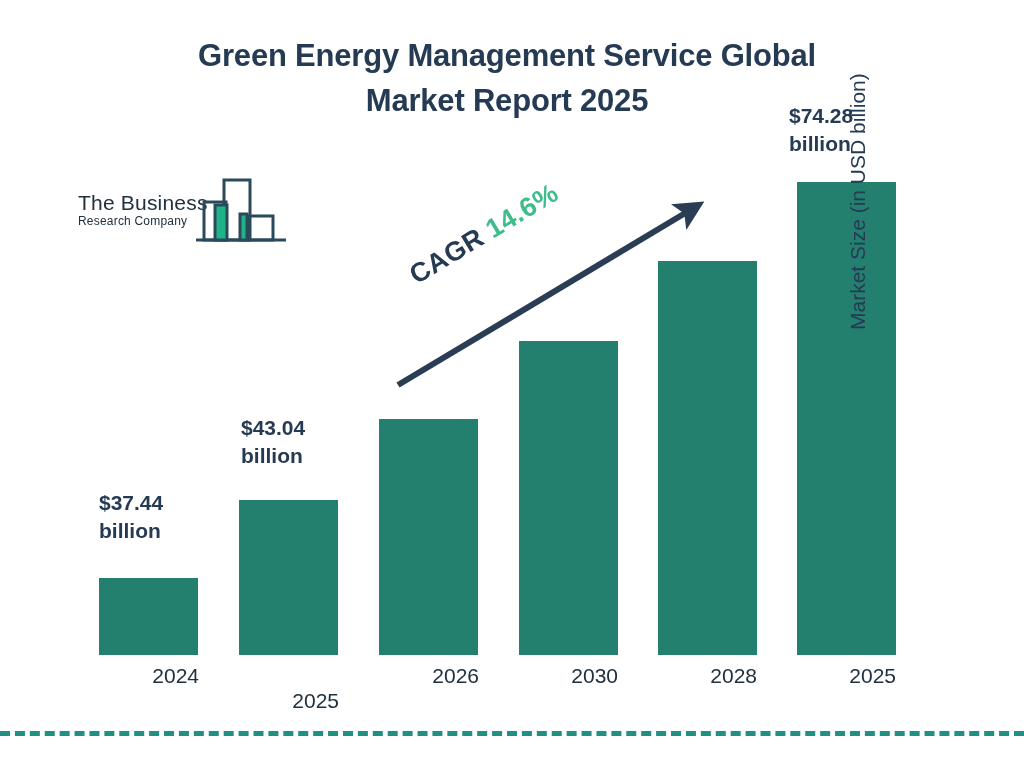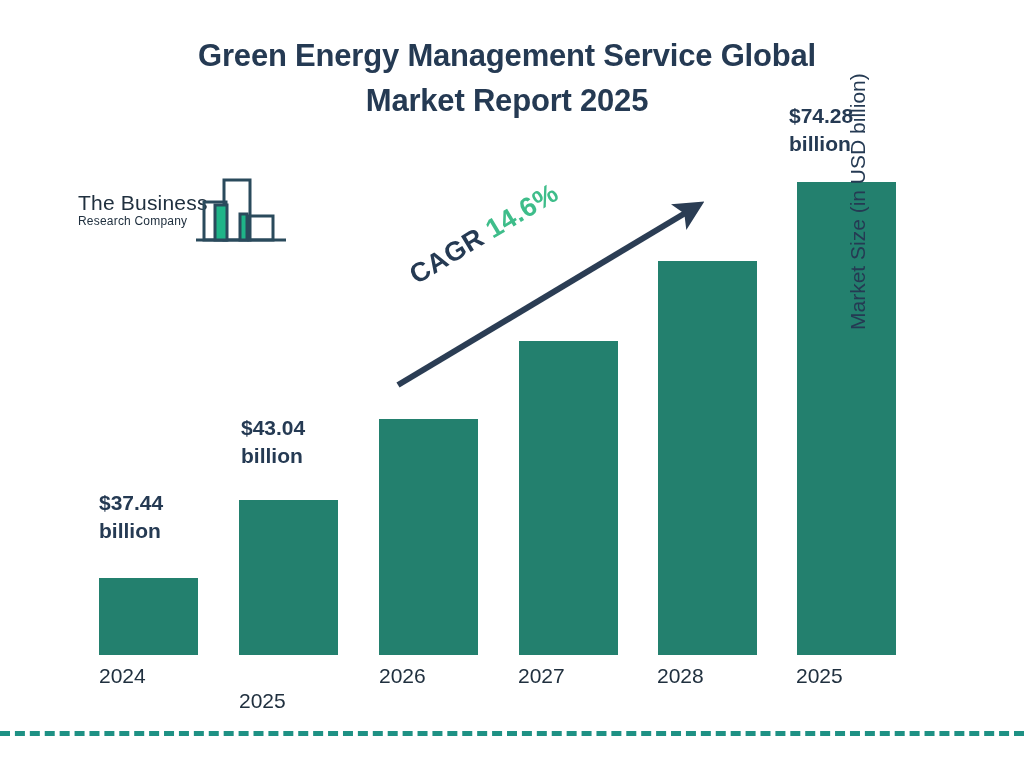--- a/index.html
+++ b/index.html
@@ -75,21 +75,21 @@
     font-size: 21px;
     font-weight: 700;
     line-height: 28px;
     color: #253a53;
     white-space: nowrap;
   }
   .tick-label {
     position: absolute;
     font-size: 21px;
     color: #20303f;
-    text-align: left;
+    text-align: right;
     width: 100px;
   }
 
   
   .cagr-arrow {
     position: absolute;
     left: 380px;
     top: 185px;
   }
   .cagr-text {
@@ -197,21 +197,21 @@
   </svg>
 
   <div class="cagr-text">
     <span class="cagr-word">CAGR</span>
     <span class="cagr-value">14.6%</span>
   </div>
 
   <div class="tick-label" style="left:99px; top:664px;">2024</div>
   <div class="tick-label" style="left:239px; top:689px;">2025</div>
   <div class="tick-label" style="left:379px; top:664px;">2026</div>
-  <div class="tick-label" style="left:518px; top:664px;">2027</div>
+  <div class="tick-label" style="left:518px; top:664px;">2030</div>
   <div class="tick-label" style="left:657px; top:664px;">2028</div>
   <div class="tick-label" style="left:796px; top:664px;">2025</div>
 
   <div class="y-axis-title">Market Size (in USD billion)</div>
 
   <div class="footer-rule"></div>
 
 </div>
 
 </body></html>

